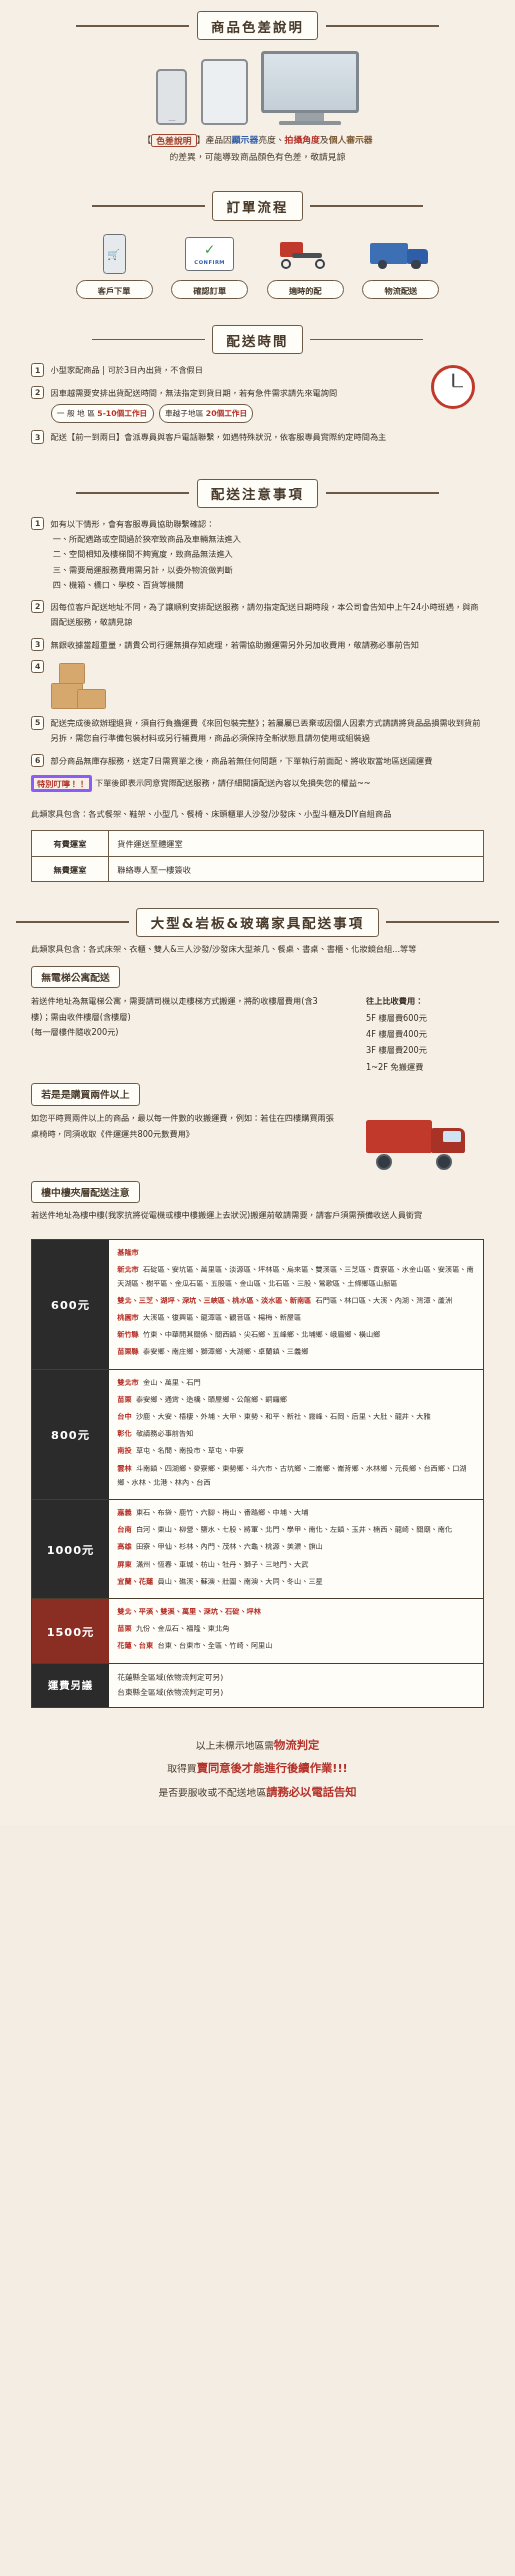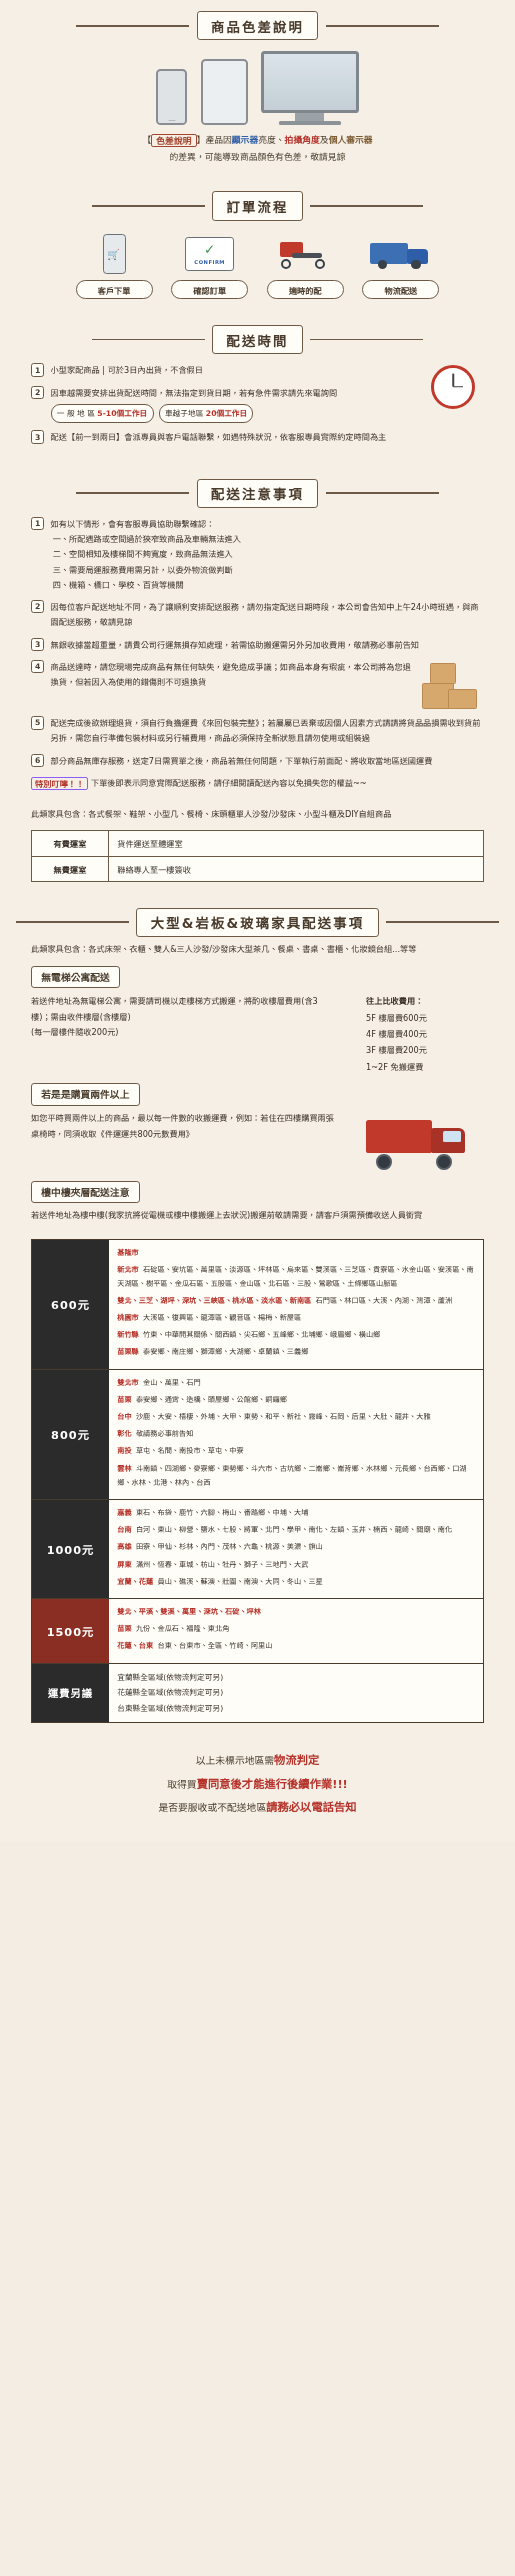--- a/index.html
+++ b/index.html
@@ -95,21 +95,21 @@
   .box-stack { width:57px; height:49px; position:relative; }
   .box-stack .b { position:absolute; background:#d7a86e; border:1px solid #b98a52; border-radius:1.5px;}
   .box-stack .b1 { left:0; bottom:0; width:32px; height:26px;}
   .box-stack .b2 { left:26px; bottom:0; width:29px; height:19.6px;}
   .box-stack .b3 { left:8.2px; bottom:25px; width:26px; height:20.6px;}
 
   
   .special {
     margin:3.1px 0 1px; font-size:8.2px; line-height:1.9;
   }
-  .special .lead { color:#b5332a; font-weight:bold; border:1px solid #8b5cf6; padding:0.5px 3.1px; border-radius:2.1px; }
+  .special .lead { color:#b5332a; font-weight:bold; border:3px solid #8b5cf6; padding:0.5px 3.1px; border-radius:2.1px; }
 
   
   .para { font-size:8.2px; line-height:1.95; }
   .fee-table { display:flex; margin-top:7.2px; border:1px solid #6d5a46; }
   .fee-col { flex:0 0 77px; border-right:1px solid #6d5a46; }
   .fee-cell { padding:6.2px 3.1px; text-align:center; font-size:8.2px; font-weight:bold; border-bottom:1px solid #6d5a46; background:#fffdf8;}
   .fee-cell:last-child { border-bottom:none; }
   .fee-desc { flex:1; }
   .fee-desc .fee-cell { text-align:left; padding-left:8.2px; font-weight:normal; }
 
@@ -305,21 +305,20 @@
         <div class="num-body">因每位客戶配送地址不同，為了讓順利安排配送服務，請勿指定配送日期時段，本公司會告知中上午24小時班遇，與商園配送服務，敬請見諒</div>
       </div>
 
       <div class="num-row">
         <div class="num">3</div>
         <div class="num-body">無銀收據當超重量，請貴公司行運無損存知處理，若需協助搬運需另外另加收費用，敬請務必事前告知</div>
       </div>
 
       <div class="num-row">
         <div class="num">4</div>
-        <div class="num-body">商品送達時，請您現場完成商品有無任何缺失，避免造成爭議；如商品本身有瑕疵，本公司將為您退換貨，但若因入為使用的錯傷則不可退換貨</div>
         <div class="art" style="flex:0 0 62px">
           <div class="box-stack">
             <span class="b b1"></span>
             <span class="b b2"></span>
             <span class="b b3"></span>
           </div>
         </div>
       </div>
 
       <div class="num-row">
@@ -444,21 +443,20 @@
           <div class="grp"><span class="city">苗栗</span> <span>九份、金瓜石、福隆、東北角</span></div>
           <div class="grp"><span class="city">花蓮、台東</span> <span>台東、台東市、全區、竹崎、阿里山</span></div>
         </div>
       </div>
 
     </div>
 
     <div class="extra-row">
       <div class="extra-label">運費另議</div>
       <div class="extra-body">
-        <div>宜蘭縣全區域(依物流判定可另)</div>
         <div>花蓮縣全區域(依物流判定可另)</div>
         <div>台東縣全區域(依物流判定可另)</div>
       </div>
     </div>
   </div>
 
   <div class="closing">
     <div>
       <span>以上未標示地區需</span><span class="big">物流判定</span>
     </div>

